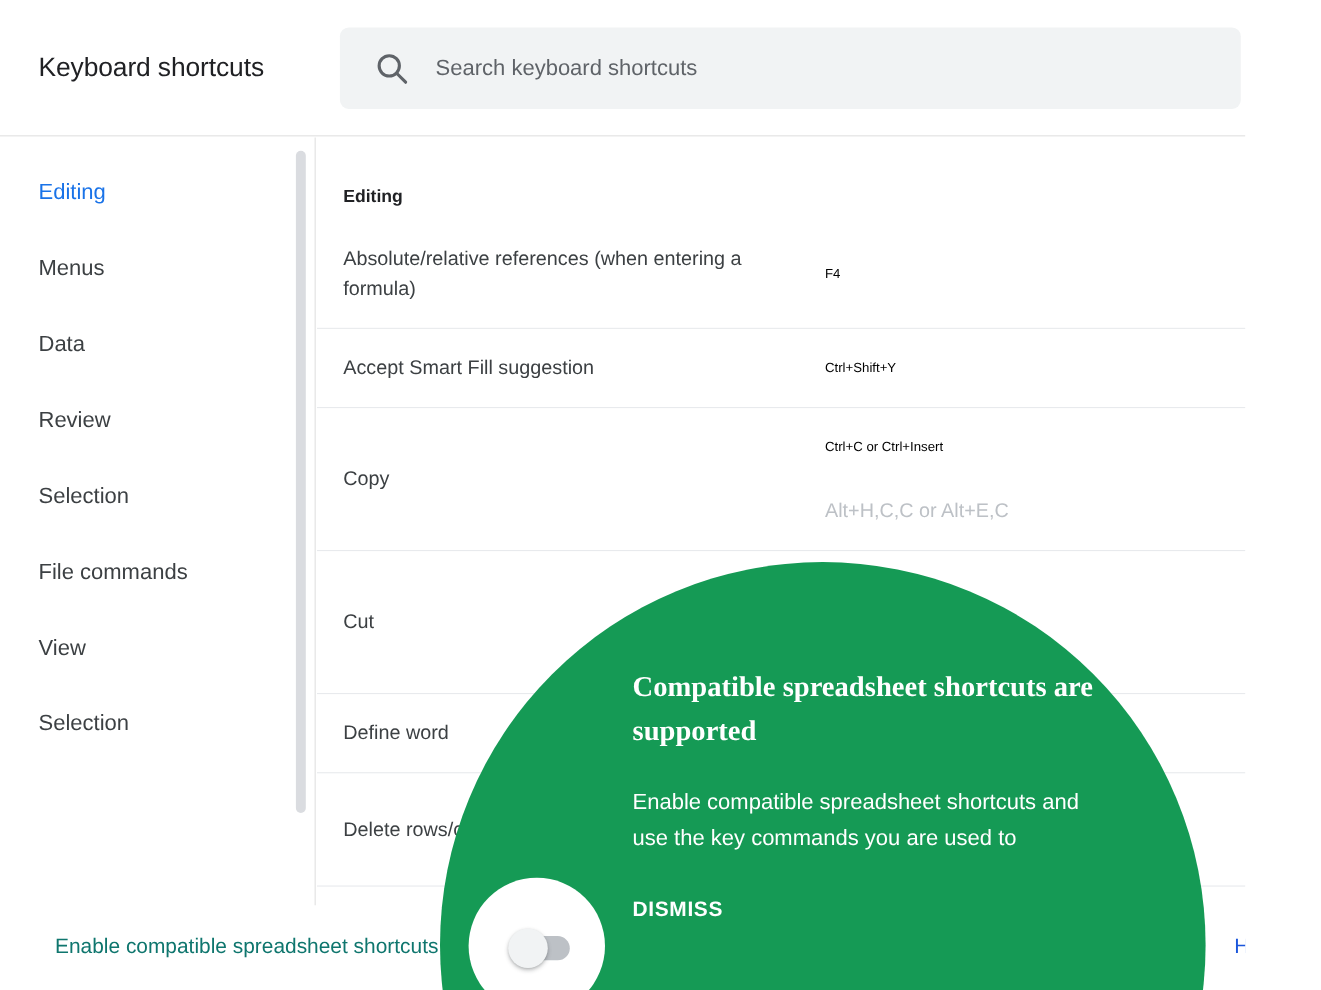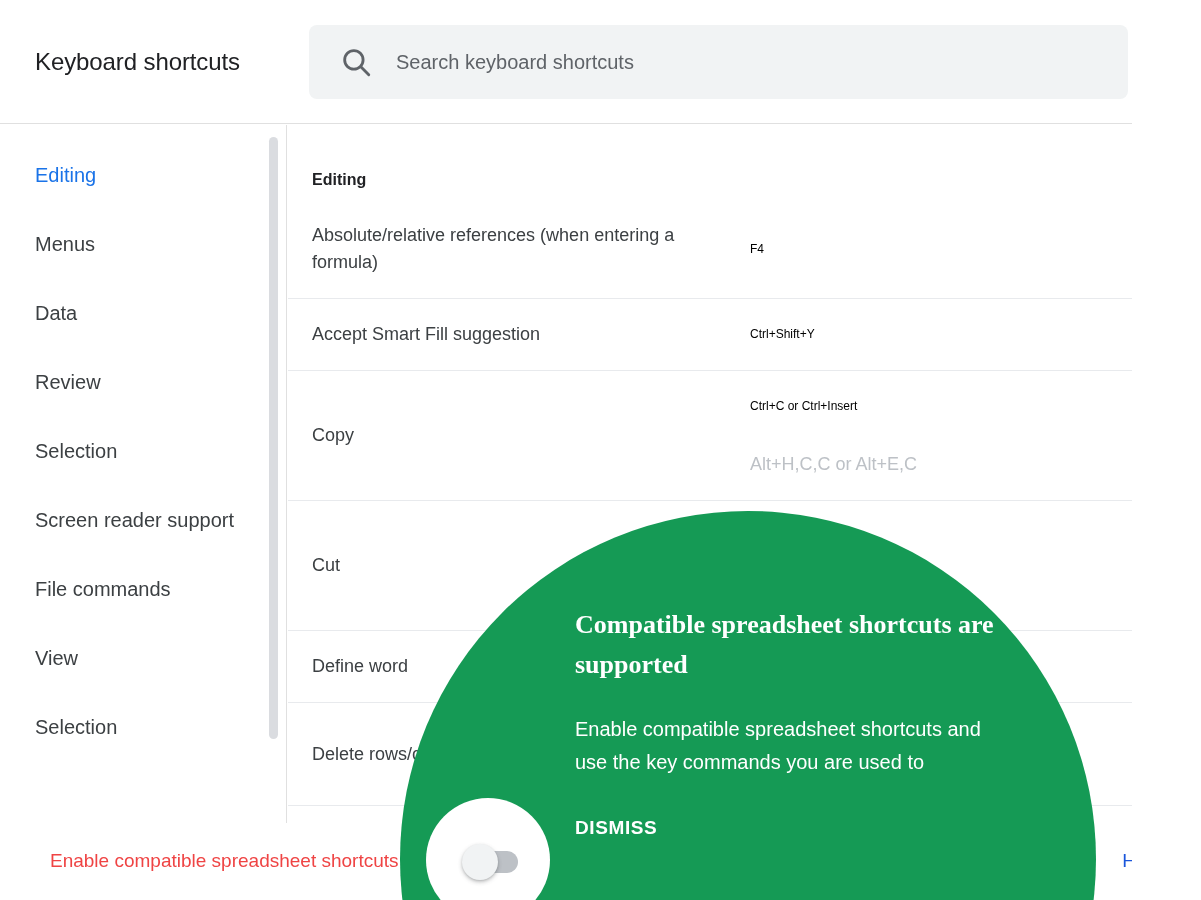--- a/index.html
+++ b/index.html
@@ -196,21 +196,21 @@
     left: 0; top: 824px;
     width: 1201px;
     height: 76px;
     background: #fff;
   }
   .footer-label {
     position: absolute;
     left: 50px;
     top: 26px;
     font-size: 19px;
-    color: #ef4444;
+    color: #0f766e;
     white-space: nowrap;
   }
   .footer-toggle {
     position: absolute;
     left: 462px;
     top: 848px;
     width: 58px;
     height: 26px;
     cursor: pointer;
     z-index: 40;
@@ -323,21 +323,20 @@
     </button>
   </div>
 
   <div class="sidebar">
     <div class="sidebar-list">
       <div class="sidebar-item active">Editing</div>
       <div class="sidebar-item">Menus</div>
       <div class="sidebar-item">Data</div>
       <div class="sidebar-item">Review</div>
       <div class="sidebar-item">Selection</div>
-      <div class="sidebar-item">Screen reader support</div>
       <div class="sidebar-item">File commands</div>
       <div class="sidebar-item">View</div>
       <div class="sidebar-item">Selection</div>
     </div>
     <div class="sidebar-scrollbar"></div>
   </div>
 
   <div class="content">
     <div class="section-title">Editing</div>
 

